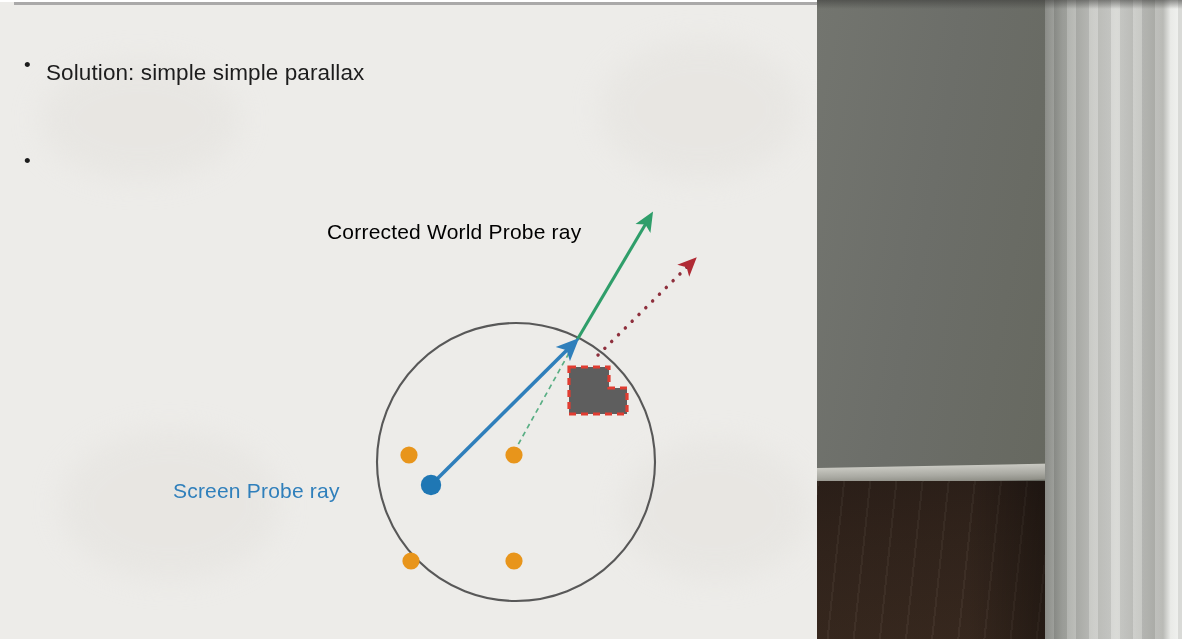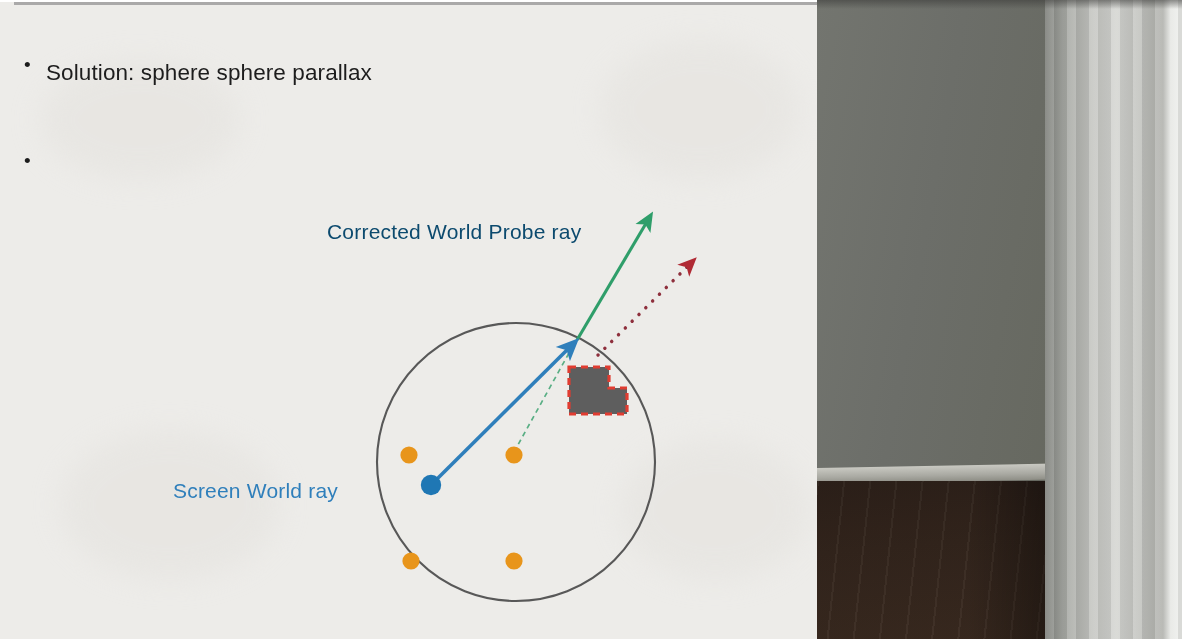--- a/index.html
+++ b/index.html
@@ -24,21 +24,21 @@
   .bullet .dot{width:22px;flex:0 0 22px;font-size:19px;line-height:30px;
                text-align:left;color:#1c1c1c;}
   .bullet .txt{font-size:22.5px;line-height:46px;letter-spacing:.1px;color:#1d1d1d;}
   #b1{left:24px;top:50px;width:760px;}
   #b2{left:24px;top:146px;width:760px;}
 
   
   #diagram{position:absolute;left:0;top:0;width:817px;height:639px;}
 
   .lbl{position:absolute;white-space:nowrap;font-size:21px;letter-spacing:.2px;}
-  #lbl-green{left:327px;top:220px;color:#0c4a6e;text-align:center;}
+  #lbl-green{left:327px;top:220px;color:#000000;text-align:center;}
   #lbl-blue{left:173px;top:479px;color:#2f7fbb;}
 
   
   #video{position:absolute;left:817px;top:0;width:365px;height:639px;overflow:hidden;
          background:#6d6f6c;}
   #v-wall{position:absolute;left:0;top:0;width:246px;height:482px;
           background:linear-gradient(100deg,#73756f 0%,#6c6e69 45%,#66685f 100%);}
   #v-baseboard{position:absolute;left:0;top:468px;width:248px;height:16px;
           background:linear-gradient(180deg,#c9c9c2 0%,#a9a9a2 60%,#8e8e86 100%);
           transform:skewY(-1.1deg);transform-origin:left top;}
@@ -77,21 +77,21 @@
     <div id="slide-topfill"></div>
     <div id="slide-topline"></div>
 
     <div class="wm" style="left:40px;top:60px;width:200px;height:120px;"></div>
     <div class="wm" style="left:600px;top:40px;width:200px;height:140px;"></div>
     <div class="wm" style="left:60px;top:430px;width:220px;height:150px;"></div>
     <div class="wm" style="left:620px;top:440px;width:190px;height:140px;"></div>
 
     <div class="bullet" id="b1">
       <span class="dot">•</span>
-      <span class="txt">Solution: sphere sphere parallax</span>
+      <span class="txt">Solution: simple simple parallax</span>
     </div>
 
     <div class="bullet" id="b2">
       <span class="dot">•</span>
     </div>
 
     <svg id="diagram" viewBox="0 0 817 639">
       <defs>
         <marker id="ah-green" markerWidth="7" markerHeight="7" refX="3.2" refY="3.1" orient="auto" markerUnits="strokeWidth">
           <path d="M0,0.3 L6.4,3.1 L0,5.9 L1.5,3.1 Z" fill="#2f9e6a"></path>
@@ -121,21 +121,21 @@
 
       <circle cx="409" cy="455" r="8.6" fill="#e8951b"></circle>
       <circle cx="514" cy="455" r="8.6" fill="#e8951b"></circle>
       <circle cx="411" cy="561" r="8.6" fill="#e8951b"></circle>
       <circle cx="514" cy="561" r="8.6" fill="#e8951b"></circle>
 
       <circle cx="431" cy="485" r="10.2" fill="#1f77b4"></circle>
     </svg>
 
     <div class="lbl" id="lbl-green">Corrected World Probe ray</div>
-    <div class="lbl" id="lbl-blue">Screen World ray</div>
+    <div class="lbl" id="lbl-blue">Screen Probe ray</div>
   </div>
 
   <div id="video">
     <div id="v-wall"></div>
     <div id="v-baseboard"></div>
     <div id="v-floor"></div>
     <div id="v-floorshadow"></div>
 
     <svg id="v-svg" viewBox="0 0 365 639">
 

